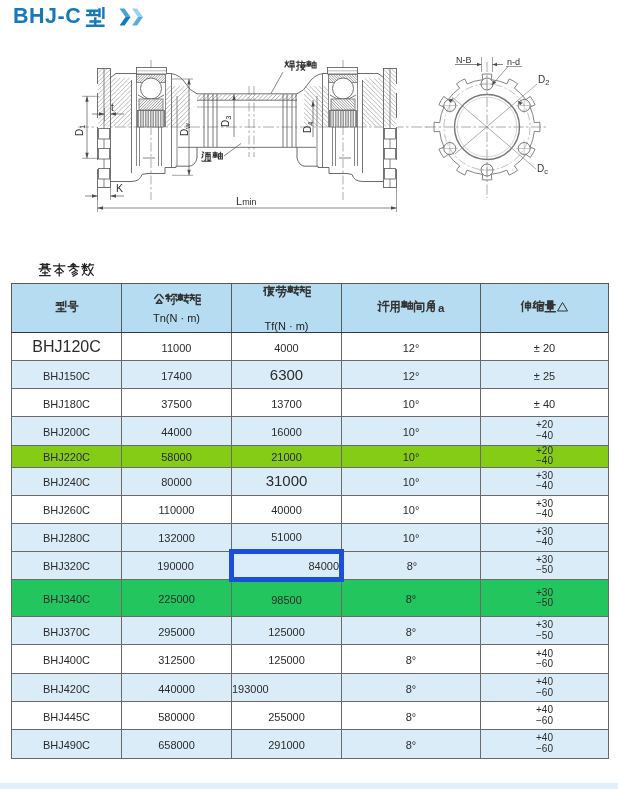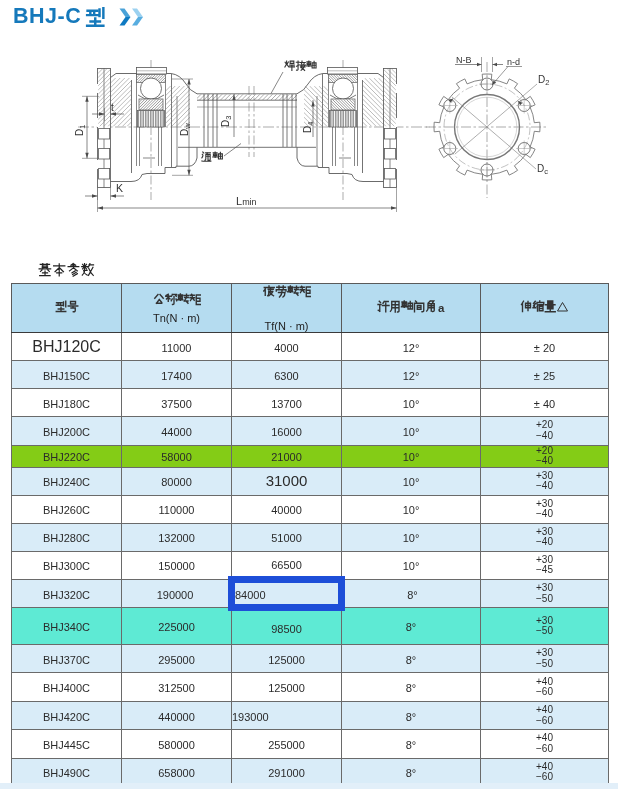--- a/index.html
+++ b/index.html
@@ -726,21 +726,21 @@
 <td style="border:1px solid #6a6a6a;text-align:center;vertical-align:middle;padding:0"><span style="font-size:16px">BHJ120C</span></td>
 <td style="border:1px solid #6a6a6a;text-align:center;vertical-align:middle;padding:0"><span style="font-size:11px">11000</span></td>
 <td style="border:1px solid #6a6a6a;text-align:center;vertical-align:middle;padding:0"><span style="font-size:11px">4000</span></td>
 <td style="border:1px solid #6a6a6a;text-align:center;vertical-align:middle;padding:0"><span style="font-size:11px">12°</span></td>
 <td style="border:1px solid #6a6a6a;text-align:center;vertical-align:middle;padding:0"><span style="font-size:11px">± 20</span></td>
 </tr>
 
 <tr style="height:28.13px;background:#d9ecf8;color:#2b2b2b">
 <td style="border:1px solid #6a6a6a;text-align:center;vertical-align:middle;padding:0"><span style="font-size:11px">BHJ150C</span></td>
 <td style="border:1px solid #6a6a6a;text-align:center;vertical-align:middle;padding:0"><span style="font-size:11px">17400</span></td>
-<td style="border:1px solid #6a6a6a;text-align:center;vertical-align:middle;padding:0"><span style="font-size:11px">6300</span></td>
+<td style="border:1px solid #6a6a6a;text-align:center;vertical-align:middle;padding:0"><span style="font-size:15px">6300</span></td>
 <td style="border:1px solid #6a6a6a;text-align:center;vertical-align:middle;padding:0"><span style="font-size:11px">12°</span></td>
 <td style="border:1px solid #6a6a6a;text-align:center;vertical-align:middle;padding:0"><span style="font-size:11px">± 25</span></td>
 </tr>
 
 <tr style="height:28.13px;background:#fff;color:#2b2b2b">
 <td style="border:1px solid #6a6a6a;text-align:center;vertical-align:middle;padding:0"><span style="font-size:11px">BHJ180C</span></td>
 <td style="border:1px solid #6a6a6a;text-align:center;vertical-align:middle;padding:0"><span style="font-size:11px">37500</span></td>
 <td style="border:1px solid #6a6a6a;text-align:center;vertical-align:middle;padding:0"><span style="font-size:11px">13700</span></td>
 <td style="border:1px solid #6a6a6a;text-align:center;vertical-align:middle;padding:0"><span style="font-size:11px">10°</span></td>
 <td style="border:1px solid #6a6a6a;text-align:center;vertical-align:middle;padding:0"><span style="font-size:11px">± 40</span></td>
@@ -789,41 +789,32 @@
 <tr style="height:28.13px;background:#d9ecf8;color:#2b2b2b">
 <td style="border:1px solid #6a6a6a;text-align:center;vertical-align:middle;padding:0"><span style="font-size:11px">BHJ280C</span></td>
 <td style="border:1px solid #6a6a6a;text-align:center;vertical-align:middle;padding:0"><span style="font-size:11px">132000</span></td>
 <td style="border:1px solid #6a6a6a;text-align:center;vertical-align:middle;padding:0"><span style="font-size:11px">51000</span></td>
 <td style="border:1px solid #6a6a6a;text-align:center;vertical-align:middle;padding:0"><span style="font-size:11px">10°</span></td>
 <td style="border:1px solid #6a6a6a;text-align:center;vertical-align:middle;padding:0">
           <div style="font-size:10px;line-height:10.5px">+30<br>−40</div>
         </td>
 </tr>
 
-<tr style="height:28.13px;background:#fff;color:#2b2b2b">
-<td style="border:1px solid #6a6a6a;text-align:center;vertical-align:middle;padding:0"><span style="font-size:11px">BHJ300C</span></td>
-<td style="border:1px solid #6a6a6a;text-align:center;vertical-align:middle;padding:0"><span style="font-size:11px">150000</span></td>
-<td style="border:1px solid #6a6a6a;text-align:center;vertical-align:middle;padding:0"><span style="font-size:11px">66500</span></td>
-<td style="border:1px solid #6a6a6a;text-align:center;vertical-align:middle;padding:0"><span style="font-size:11px">10°</span></td>
-<td style="border:1px solid #6a6a6a;text-align:center;vertical-align:middle;padding:0">
-          <div style="font-size:10px;line-height:10.5px">+30<br>−45</div>
-        </td>
-</tr>
 
 <tr style="height:28.13px;background:#d9ecf8;color:#2b2b2b">
 <td style="border:1px solid #6a6a6a;text-align:center;vertical-align:middle;padding:0"><span style="font-size:11px">BHJ320C</span></td>
 <td style="border:1px solid #6a6a6a;text-align:center;vertical-align:middle;padding:0"><span style="font-size:11px">190000</span></td>
-<td style="border:7px solid #1d4ed8;text-align:left;vertical-align:middle;padding:0"><span style="font-size:11px">84000</span></td>
+<td style="border:5px solid #1d4ed8;text-align:right;vertical-align:middle;padding:0"><span style="font-size:11px">84000</span></td>
 <td style="border:1px solid #6a6a6a;text-align:center;vertical-align:middle;padding:0"><span style="font-size:11px">8°</span></td>
 <td style="border:1px solid #6a6a6a;text-align:center;vertical-align:middle;padding:0">
           <div style="font-size:10px;line-height:10.5px">+30<br>−50</div>
         </td>
 </tr>
 
-<tr style="height:37px;background:#5eead4;color:#2b2b2b">
+<tr style="height:37px;background:#22c55e;color:#2b2b2b">
 <td style="border:1px solid #6a6a6a;text-align:center;vertical-align:middle;padding:0"><span style="font-size:11px">BHJ340C</span></td>
 <td style="border:1px solid #6a6a6a;text-align:center;vertical-align:middle;padding:0"><span style="font-size:11px">225000</span></td>
 <td style="border:1px solid #6a6a6a;text-align:center;vertical-align:middle;padding:0"><span style="font-size:11px">98500</span></td>
 <td style="border:1px solid #6a6a6a;text-align:center;vertical-align:middle;padding:0"><span style="font-size:11px">8°</span></td>
 <td style="border:1px solid #6a6a6a;text-align:center;vertical-align:middle;padding:0">
           <div style="font-size:10px;line-height:10.5px">+30<br>−50</div>
         </td>
 </tr>
 
 <tr style="height:28.13px;background:#d9ecf8;color:#2b2b2b">

